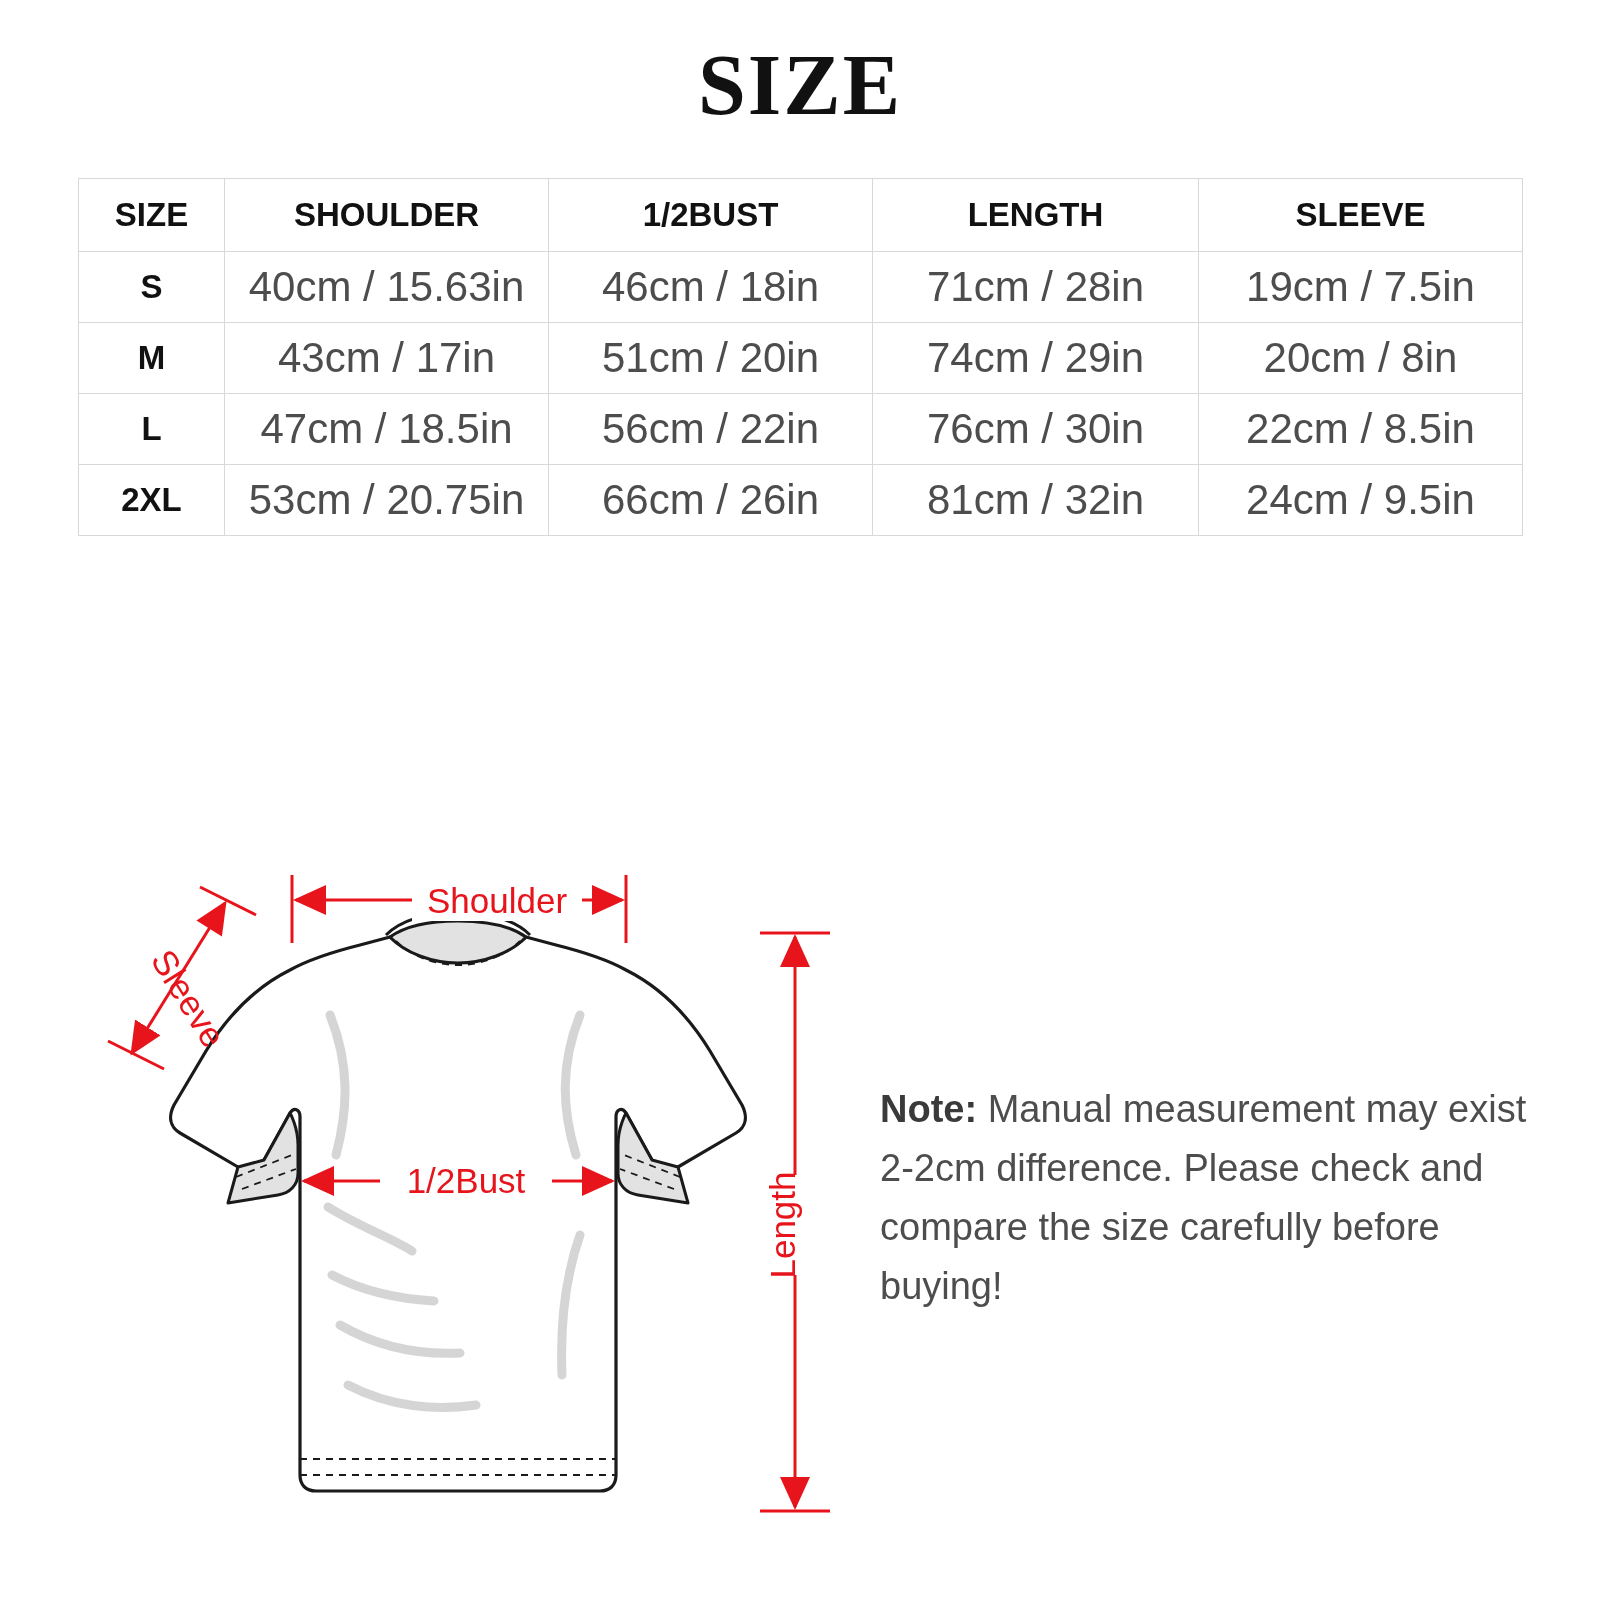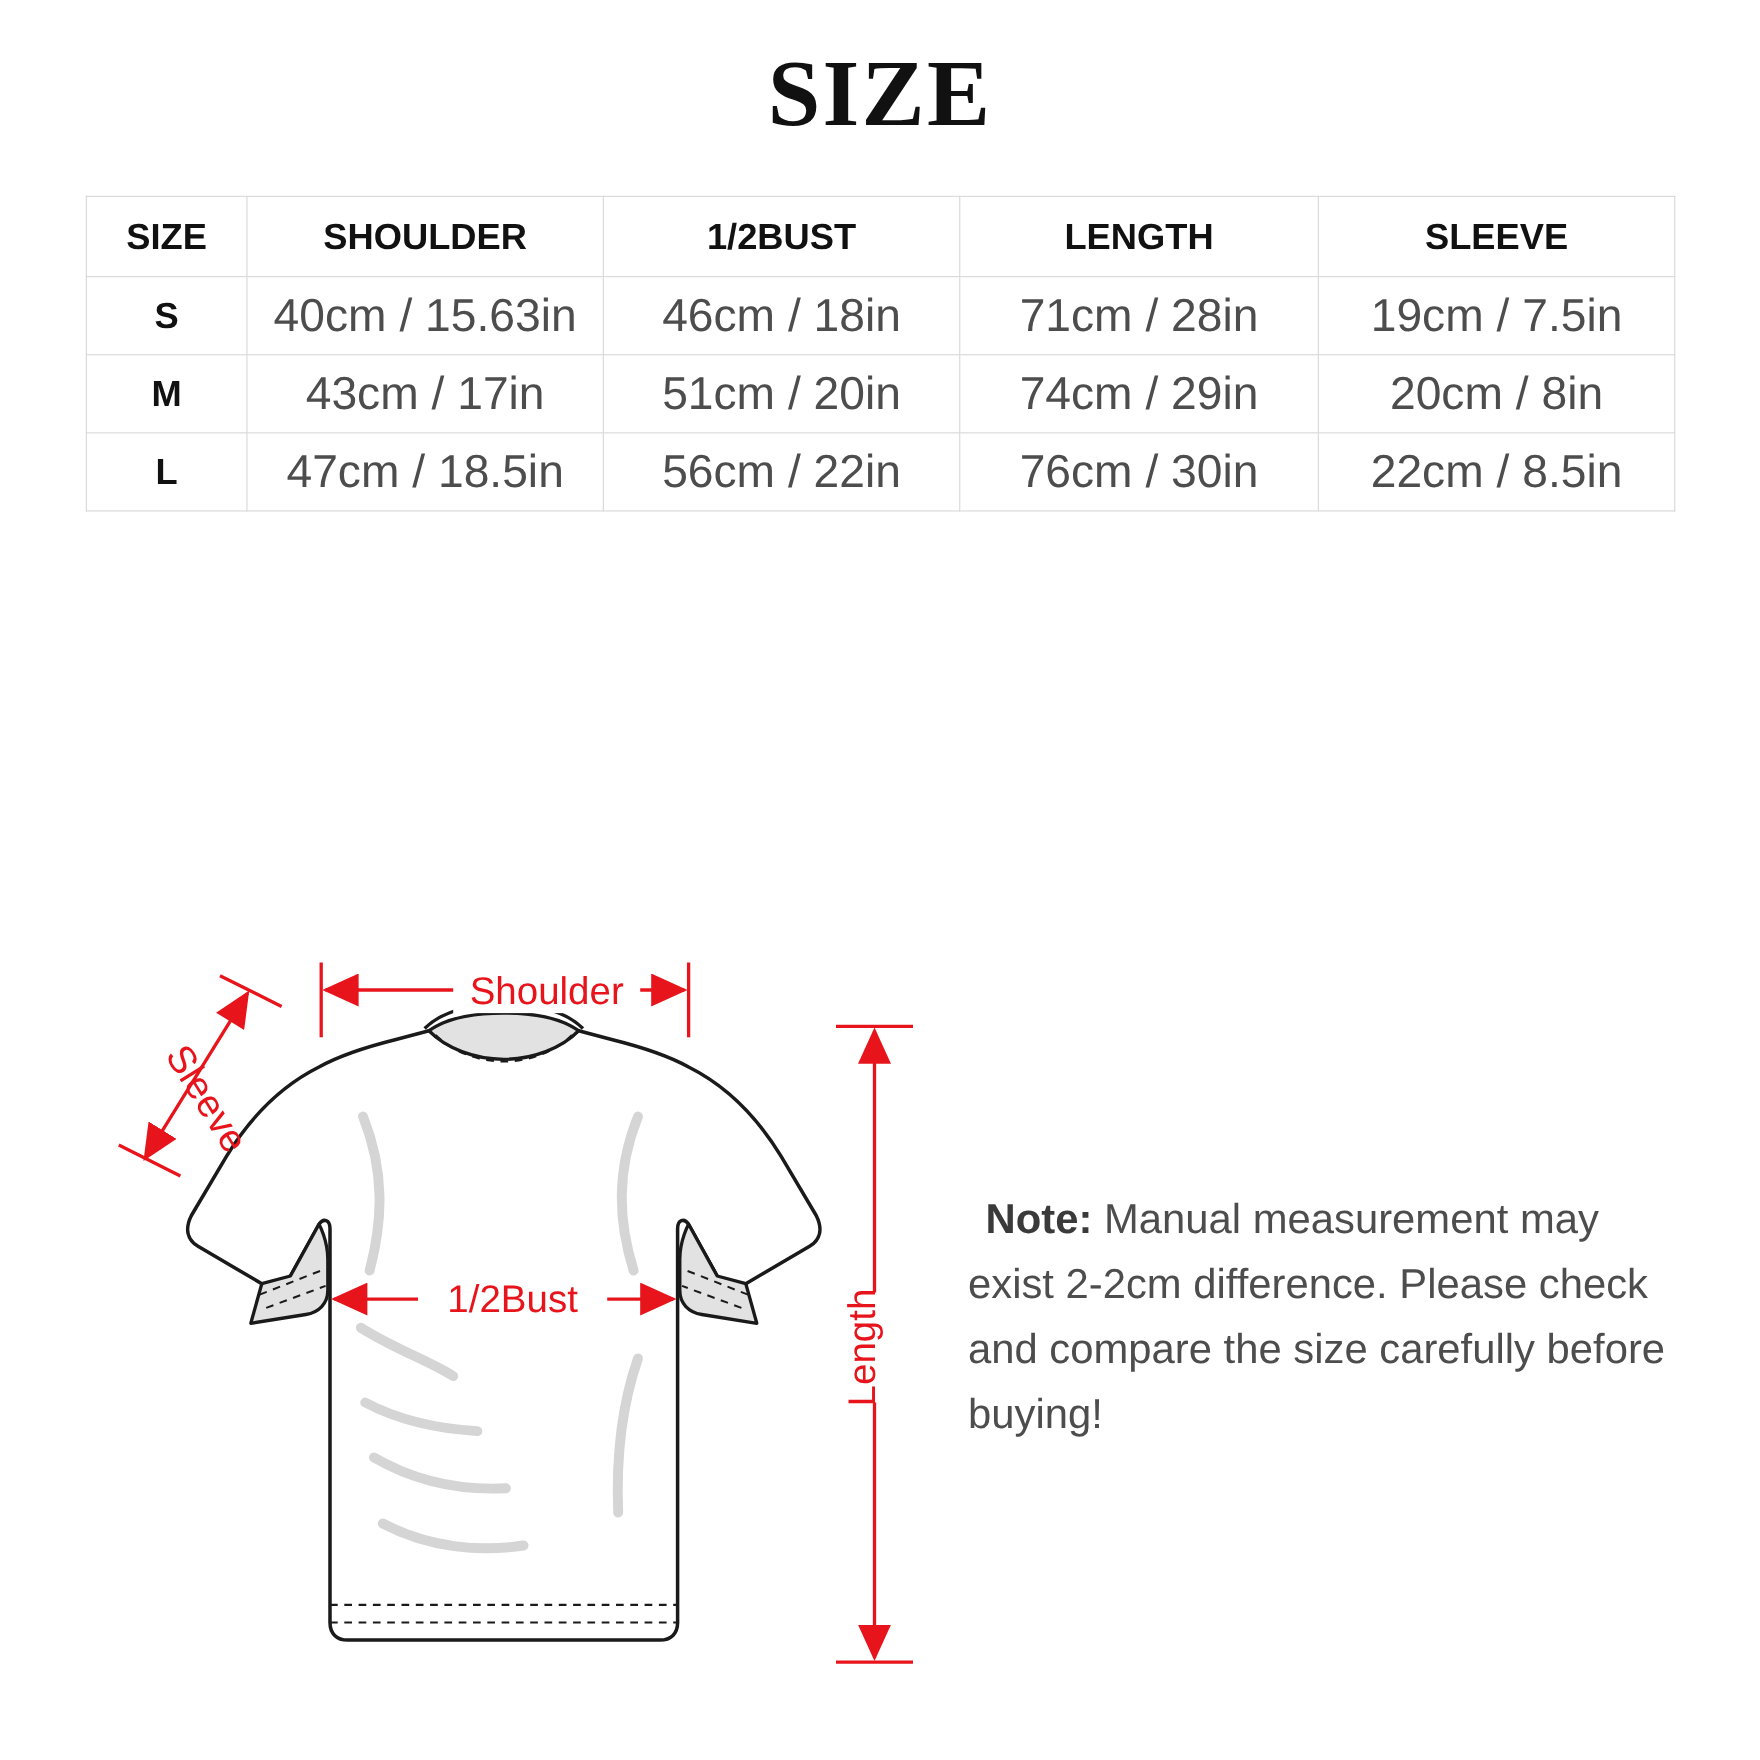--- a/index.html
+++ b/index.html
@@ -74,21 +74,20 @@
     top: 1080px;
     left: 880px;
     width: 660px;
     font-size: 38px;
     line-height: 1.55;
     color: #4d4d4d;
   }
   #note .note-label {
     font-weight: 700;
     color: #3a3a3a;
-    margin-left: 16px;
   }
 </style>
 </head>
 <body>
 
 <div id="title">SIZE</div>
 
 <table id="size-table">
   <colgroup>
     <col class="c0">
@@ -121,20 +120,27 @@
       <td>74cm / 29in</td>
       <td>20cm / 8in</td>
     </tr>
     <tr>
       <td class="size-cell">L</td>
       <td>47cm / 18.5in</td>
       <td>56cm / 22in</td>
       <td>76cm / 30in</td>
       <td>22cm / 8.5in</td>
     </tr>
+    <tr>
+      <td class="size-cell">2XL</td>
+      <td>53cm / 20.75in</td>
+      <td>66cm / 26in</td>
+      <td>81cm / 32in</td>
+      <td>24cm / 9.5in</td>
+    </tr>
   </tbody>
 </table>
 
 <svg id="diagram" viewBox="0 0 800 700">
   <defs>
     <marker id="arrR" markerWidth="12" markerHeight="12" refX="10" refY="5" orient="auto">
       <path d="M0,0 L11,5 L0,10 z" fill="#e8141b"></path>
     </marker>
     <marker id="arrL" markerWidth="12" markerHeight="12" refX="1" refY="5" orient="auto">
       <path d="M11,0 L0,5 L11,10 z" fill="#e8141b"></path>

